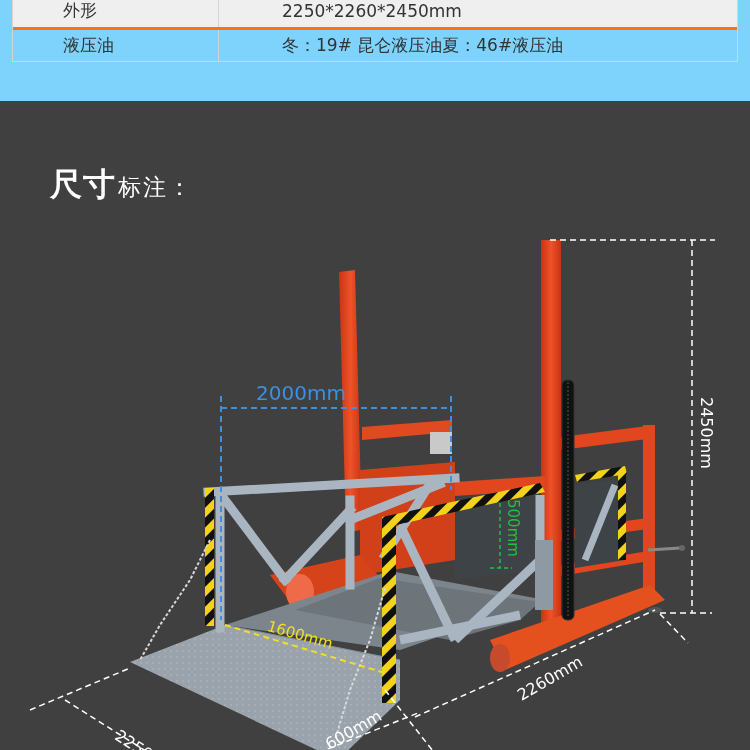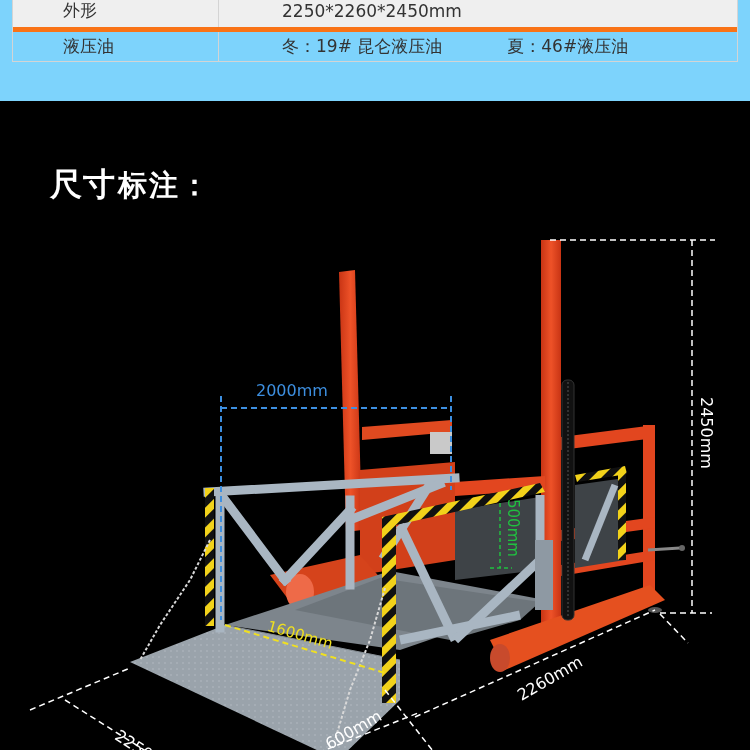--- a/index.html
+++ b/index.html
@@ -2,37 +2,37 @@
 <html><head>
   <meta charset="utf-8">
   <style>
     * { margin: 0; padding: 0; box-sizing: border-box; }
     html, body { width: 750px; height: 750px; overflow: hidden; background: #fff; }
     body { font-family: "DejaVu Sans", "Liberation Sans", sans-serif; position: relative; }
 
     
     .spec-section { position: absolute; left: 0; top: 0; width: 750px; height: 101px; background: #7dd3fc; }
     .spec-table { position: absolute; left: 12px; top: -6px; width: 726px; border: 1px solid #d4d4d4; border-top: none; border-collapse: collapse; }
-    .spec-row { display: flex; height: 34px; border-top: 5px solid #f97316; }
+    .spec-row { display: flex; height: 34px; border-top: 3px solid #f97316; }
     .spec-row.shade { background: #efefef; }
     .spec-row.first { height: 33px; border-top: none; }
     .spec-label { width: 206px; border-right: 1px solid #d4d4d4; padding-left: 50px; font-size: 17px; color: #333; display: flex; align-items: center; }
     .spec-value { flex: 1; padding-left: 63px; font-size: 17px; color: #333; display: flex; align-items: center; }
-    .spec-value .v2 { margin-left: 65px; }
+    .spec-value .v2 { }
 
     
-    .dim-section { position: absolute; left: 0; top: 101px; width: 750px; height: 649px; background: #000000; overflow: hidden; }
+    .dim-section { position: absolute; left: 0; top: 101px; width: 750px; height: 649px; background: #404040; overflow: hidden; }
     .heading { position: absolute; left: 50px; top: 62px; color: #fff; display: flex; align-items: baseline; }
     .heading .bold { font-size: 32px; font-weight: bold; letter-spacing: 1px; }
-    .heading .light { font-size: 29px; font-weight: bold; margin-left: 2px; letter-spacing: 2px; }
+    .heading .light { font-size: 23px; font-weight: normal; margin-left: 2px; letter-spacing: 2px; }
 
     .machine-svg { position: absolute; left: 0; top: 0; width: 750px; height: 649px; }
 
     .dim-label { position: absolute; font-size: 15px; white-space: nowrap; }
-    .lbl-2000 { left: 256px; top: 280px; color: #3d8fe0; font-size: 16px; }
+    .lbl-2000 { left: 256px; top: 280px; color: #3d8fe0; font-size: 20px; }
     .lbl-2450 { left: 672px; top: 296px; color: #fff; transform: rotate(90deg); transform-origin: left top; font-size: 16px; left: 716px; }
     .lbl-500 { left: 522px; top: 398px; color: #20c040; transform: rotate(90deg); transform-origin: left top; font-size: 15px; }
     .lbl-1600 { left: 270px; top: 516px; color: #f0e020; transform: rotate(16deg); transform-origin: left top; font-size: 15px; }
     .lbl-2260 { left: 514px; top: 587px; color: #fff; transform: rotate(-30deg); transform-origin: left top; font-size: 16px; }
     .lbl-2250 { left: 122px; top: 625px; color: #fff; transform: rotate(33deg); transform-origin: left top; font-size: 16px; }
     .lbl-600 { left: 322px; top: 636px; color: #fff; transform: rotate(-30deg); transform-origin: left top; font-size: 16px; }
   </style>
 </head>
 <body>
 

